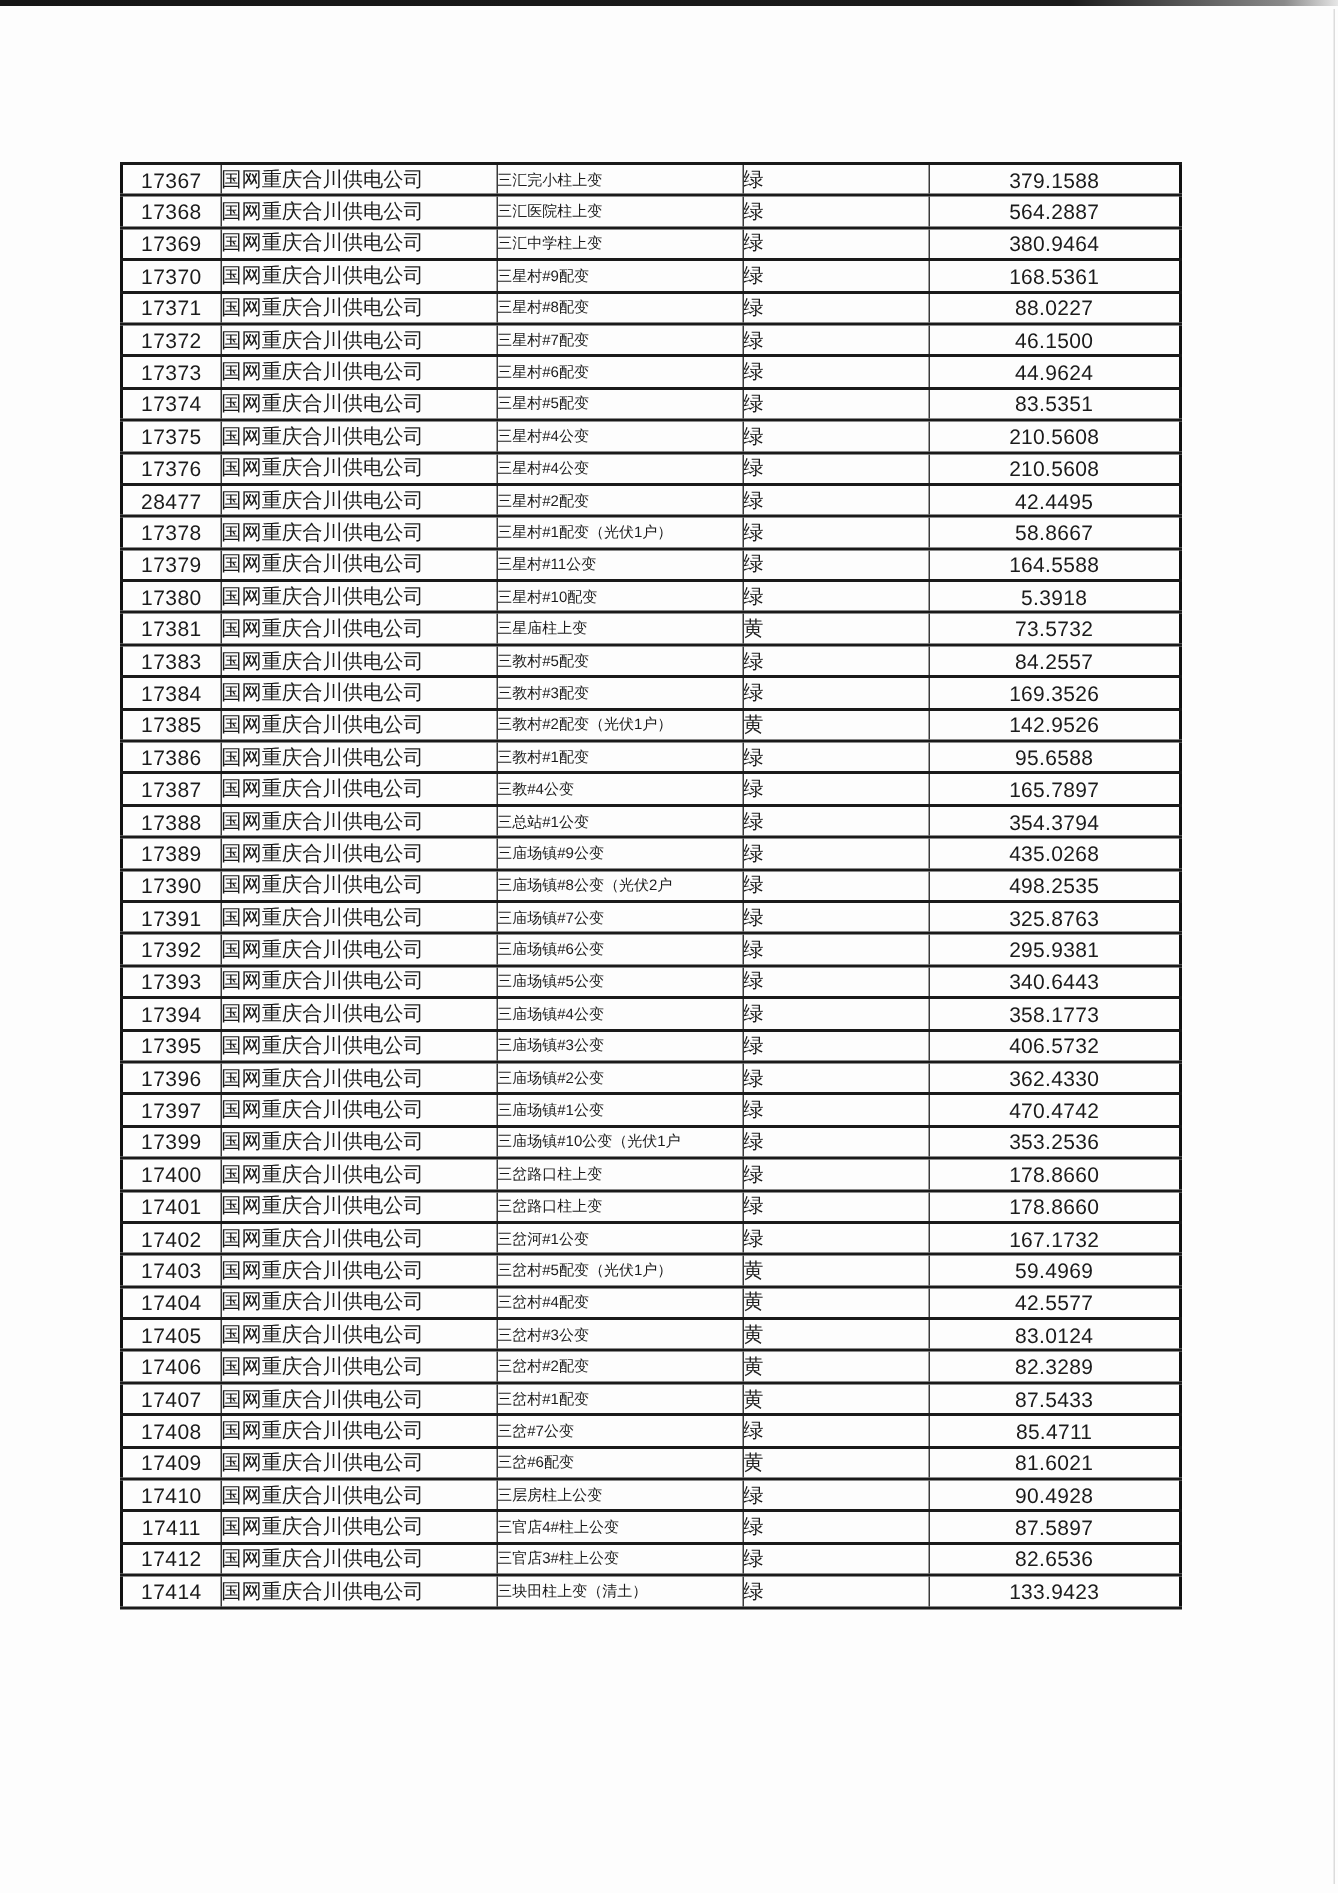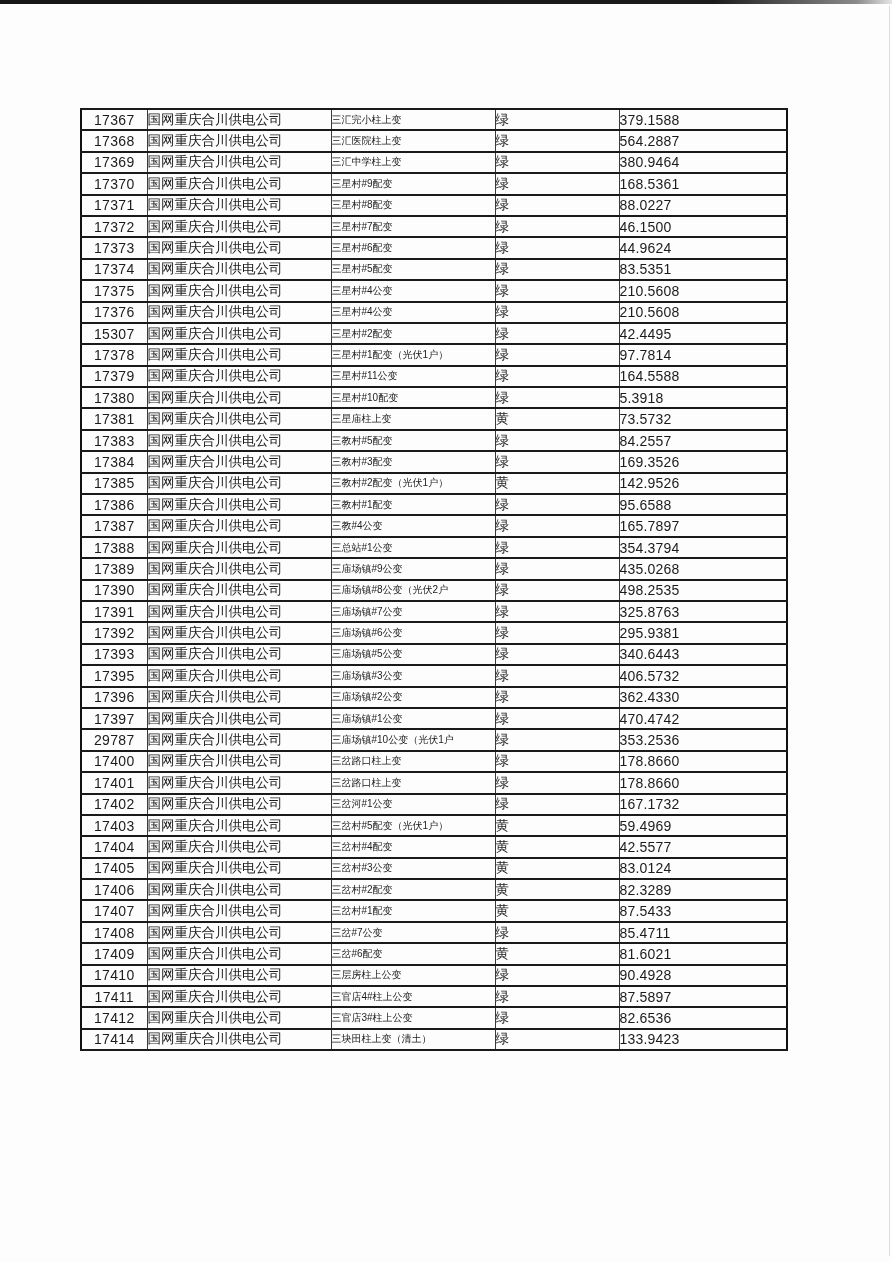--- a/index.html
+++ b/index.html
@@ -36,21 +36,21 @@
     color: #1b1b1b;
     overflow: hidden;
     white-space: nowrap;
     vertical-align: middle;
     padding: 0;
   }
   td.col-id { text-align: center; font-size: 14px; letter-spacing: 0.3px; }
   td.col-company { font-size: 13.5px; padding-left: 3px; margin-top: 15px; }
   td.col-name { font-size: 10px; padding-left: 3px; }
   td.col-status { font-size: 13.5px; padding-left: 3px; }
-  td.col-value { text-align: left; font-size: 14px; padding-left: 20px; letter-spacing: 0.2px; }
+  td.col-value { text-align: center; font-size: 14px; padding-left: 20px; letter-spacing: 0.2px; }
 </style>
 </head>
 <body>
 
 <div class="scan-top-edge"></div>
 <div class="scan-right-edge"></div>
 
 <table class="data-table">
   <colgroup>
     <col style="width:66px">
@@ -124,32 +124,32 @@
         <td class="col-value">210.5608</td>
       </tr>
       <tr>
         <td class="col-id">17376</td>
         <td class="col-company">国网重庆合川供电公司</td>
         <td class="col-name">三星村#4公变</td>
         <td class="col-status">绿</td>
         <td class="col-value">210.5608</td>
       </tr>
       <tr>
-        <td class="col-id">15307</td>
+        <td class="col-id">28477</td>
         <td class="col-company">国网重庆合川供电公司</td>
         <td class="col-name">三星村#2配变</td>
         <td class="col-status">绿</td>
         <td class="col-value">42.4495</td>
       </tr>
       <tr>
         <td class="col-id">17378</td>
         <td class="col-company">国网重庆合川供电公司</td>
         <td class="col-name">三星村#1配变（光伏1户）</td>
         <td class="col-status">绿</td>
-        <td class="col-value">97.7814</td>
+        <td class="col-value">58.8667</td>
       </tr>
       <tr>
         <td class="col-id">17379</td>
         <td class="col-company">国网重庆合川供电公司</td>
         <td class="col-name">三星村#11公变</td>
         <td class="col-status">绿</td>
         <td class="col-value">164.5588</td>
       </tr>
       <tr>
         <td class="col-id">17380</td>
@@ -236,20 +236,27 @@
         <td class="col-value">295.9381</td>
       </tr>
       <tr>
         <td class="col-id">17393</td>
         <td class="col-company">国网重庆合川供电公司</td>
         <td class="col-name">三庙场镇#5公变</td>
         <td class="col-status">绿</td>
         <td class="col-value">340.6443</td>
       </tr>
       <tr>
+        <td class="col-id">17394</td>
+        <td class="col-company">国网重庆合川供电公司</td>
+        <td class="col-name">三庙场镇#4公变</td>
+        <td class="col-status">绿</td>
+        <td class="col-value">358.1773</td>
+      </tr>
+      <tr>
         <td class="col-id">17395</td>
         <td class="col-company">国网重庆合川供电公司</td>
         <td class="col-name">三庙场镇#3公变</td>
         <td class="col-status">绿</td>
         <td class="col-value">406.5732</td>
       </tr>
       <tr>
         <td class="col-id">17396</td>
         <td class="col-company">国网重庆合川供电公司</td>
         <td class="col-name">三庙场镇#2公变</td>
@@ -257,21 +264,21 @@
         <td class="col-value">362.4330</td>
       </tr>
       <tr>
         <td class="col-id">17397</td>
         <td class="col-company">国网重庆合川供电公司</td>
         <td class="col-name">三庙场镇#1公变</td>
         <td class="col-status">绿</td>
         <td class="col-value">470.4742</td>
       </tr>
       <tr>
-        <td class="col-id">29787</td>
+        <td class="col-id">17399</td>
         <td class="col-company">国网重庆合川供电公司</td>
         <td class="col-name">三庙场镇#10公变（光伏1户</td>
         <td class="col-status">绿</td>
         <td class="col-value">353.2536</td>
       </tr>
       <tr>
         <td class="col-id">17400</td>
         <td class="col-company">国网重庆合川供电公司</td>
         <td class="col-name">三岔路口柱上变</td>
         <td class="col-status">绿</td>

